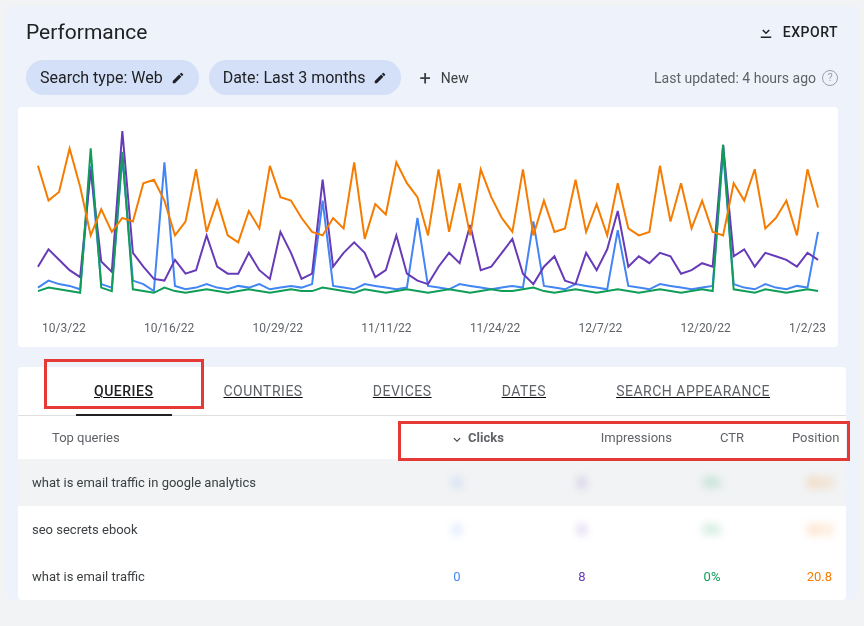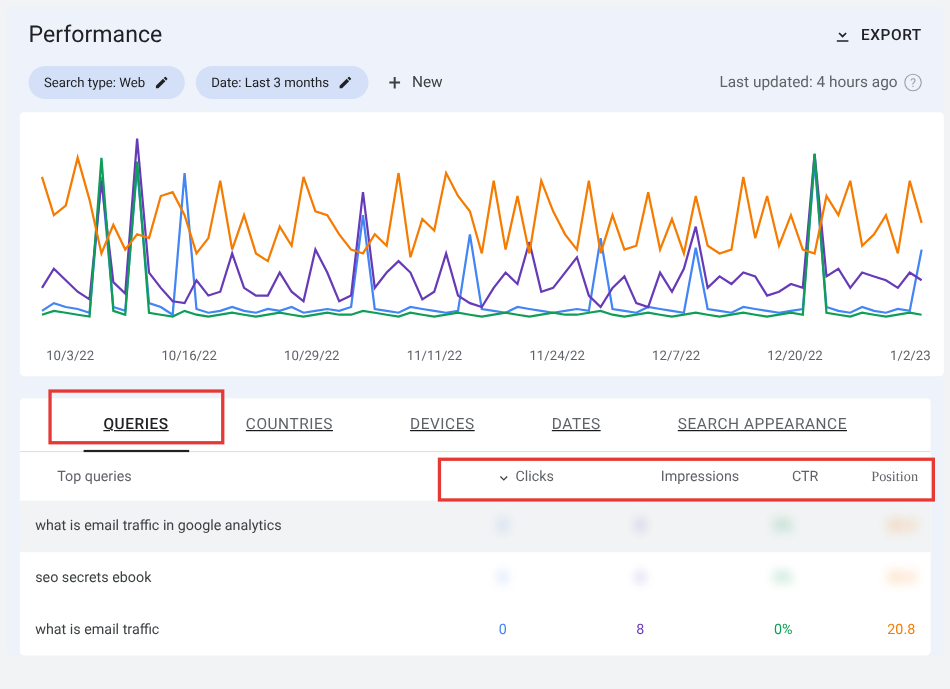--- a/index.html
+++ b/index.html
@@ -7,45 +7,45 @@
 
   .frame { padding: 6px; }
   .container { background: #eef2fa; border-radius: 6px; }
 
   .header { display: flex; align-items: center; justify-content: space-between; padding: 14px 20px 10px 20px; }
   .title { font-size: 21px; color: #202124; }
   .export { display: flex; align-items: center; gap: 8px; cursor: pointer; color: #202124; font-size: 14px; font-weight: 500; letter-spacing: .5px; }
   .export svg { width: 18px; height: 18px; }
 
   .filters { display: flex; align-items: center; gap: 10px; padding: 6px 20px 12px 20px; }
-  .chip { background: #d4e0f8; color: #202124; border-radius: 18px; padding: 8px 14px; font-size: 12px; display: flex; align-items: center; gap: 8px; cursor: pointer; }
+  .chip { background: #d4e0f8; color: #202124; border-radius: 18px; padding: 8px 14px; font-size: 16px; display: flex; align-items: center; gap: 8px; cursor: pointer; }
   .chip svg { width: 14px; height: 14px; }
   .new { display: flex; align-items: center; gap: 10px; font-size: 14px; color: #3c4043; cursor: pointer; padding-left: 8px; }
   .new .plus { font-size: 20px; line-height: 1; }
   .spacer { flex: 1; }
   .updated { color: #5f6368; font-size: 14px; display: flex; align-items: center; gap: 6px; }
   .help-circle { width: 16px; height: 16px; border: 1px solid #9aa0a6; border-radius: 50%; display: inline-flex; align-items: center; justify-content: center; font-size: 11px; color: #9aa0a6; }
 
-  .chart-card { background: #fff; margin: 0 0 20px 12px; border-radius: 4px; padding: 16px 12px 10px 12px; }
+  .chart-card { background: #fff; margin: 0 20px 20px 12px; border-radius: 4px; padding: 16px 12px 10px 12px; }
   .chart-area { position: relative; height: 190px; width: 100%; }
   .chart-area svg { width: 100%; height: 100%; display: block; }
   .axis-labels { display: flex; justify-content: space-between; padding: 8px 0 2px 12px; font-size: 12px; color: #5f6368; }
 
   .table-card { background: #fff; margin: 0 12px 0 12px; border-radius: 4px; position: relative; }
   .tabs { display: flex; justify-content: space-between; padding: 0 72px; border-bottom: 1px solid #e0e0e0; text-decoration: underline; }
   .tab { padding: 16px 4px; font-size: 14px; color: #5f6368; letter-spacing: .5px; cursor: pointer; position: relative; }
   .tab.active { color: #202124; font-weight: 500; }
   .tab.active::after { content: ""; position: absolute; bottom: -1px; left: 50%; transform: translateX(-50%); width: 96px; height: 2px; background: #202124; }
 
   .col-row { display: flex; align-items: center; padding: 14px 14px; font-size: 13px; color: #5f6368; }
   .col-q { flex: 0 0 370px; margin-left: 20px; }
-  .col-c { flex: 0 0 110px; text-align: center; display: flex; align-items: center; justify-content: center; gap: 4px; }
+  .col-c { flex: 0 0 110px; text-align: center; display: flex; align-items: center; justify-content: center; gap: 4px; font-weight: bold; }
   .col-i { flex: 0 0 140px; text-align: right; }
   .col-t { flex: 0 0 120px; text-align: center; }
-  .col-p { flex: 1; text-align: left; font-family: Liberation Serif, serif; }
+  .col-p { flex: 1; text-align: left; }
 
   .data-row { display: flex; align-items: center; padding: 16px 14px; font-size: 13px; color: #5f6368; }
   .data-row.gray { background: #f1f3f4; align-items: center; }
   .d-q { flex: 0 0 370px; color: #3c4043; }
   .d-c { flex: 0 0 110px; text-align: center; color: #4285f4; }
   .d-i { flex: 0 0 140px; text-align: center; color: #673ab7; }
   .d-t { flex: 0 0 120px; text-align: center; color: #0f9d58; }
   .d-p { flex: 1; text-align: right; color: #f57c00; }
   .blur { filter: blur(5px); opacity: .7; }
 

